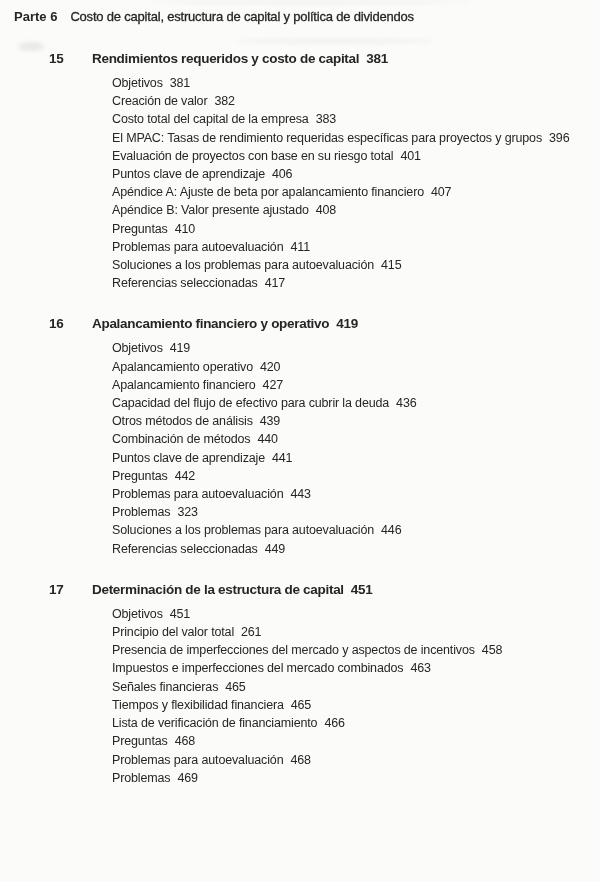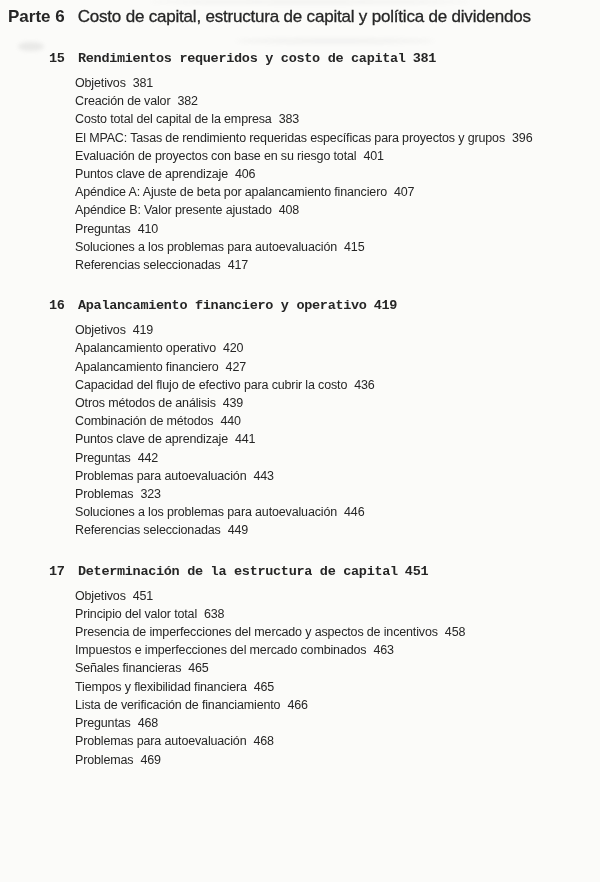--- a/index.html
+++ b/index.html
@@ -31,59 +31,59 @@
     filter: blur(2px);
     border-radius: 50%;
     pointer-events: none;
   }
   #smudge-top    { left: 150px; top: 0px;  width: 320px; height: 4px; opacity: 0.08; }
   #smudge-ghost  { left: 235px; top: 38px; width: 200px; height: 6px; opacity: 0.07; }
   #smudge-jm     { left: 18px;  top: 42px; width: 26px;  height: 9px; opacity: 0.16; }
 
   .part-header {
     padding-top: 7px;
-    padding-left: 8px;
-    font-size: 17px;
+    padding-left: 14px;
+    font-size: 13px;
     line-height: 20px;
     letter-spacing: -0.2px;
     white-space: nowrap;
   }
   .part-label {
     font-weight: bold;
     margin-right: 13px;
     letter-spacing: 0;
   }
   .part-title {
     -webkit-text-stroke: 0.3px currentColor;
   }
 
   .chapter { margin-top: 23px; }
   .chapter-header {
     display: flex;
     line-height: 18px;
     margin-bottom: 6px;
     white-space: nowrap;
-    font-family: Liberation Mono, monospace;
   }
   .ch-num {
     display: inline-block;
     margin-left: 49px;
     width: 29px;
     font-weight: bold;
     font-size: 13.5px;
     letter-spacing: -0.3px;
   }
   .ch-title {
     font-weight: bold;
     font-size: 13.5px;
     letter-spacing: -0.3px;
+    margin-left: 14px;
   }
   .entries {
     list-style: none;
-    padding-left: 75px;
+    padding-left: 112px;
     font-size: 12.5px;
     line-height: 18.2px;
     letter-spacing: -0.15px;
   }
   .entry { white-space: nowrap; }
   .pg { margin-left: 7px; }
 </style>
 </head>
 <body>
 
@@ -114,20 +114,21 @@
   <li class="entry"><span>Evaluación de proyectos con base en su riesgo total</span><span class="pg">401</span></li>
 
   <li class="entry"><span>Puntos clave de aprendizaje</span><span class="pg">406</span></li>
 
   <li class="entry"><span>Apéndice A: Ajuste de beta por apalancamiento financiero</span><span class="pg">407</span></li>
 
   <li class="entry"><span>Apéndice B: Valor presente ajustado</span><span class="pg">408</span></li>
 
   <li class="entry"><span>Preguntas</span><span class="pg">410</span></li>
 
+  <li class="entry"><span>Problemas para autoevaluación</span><span class="pg">411</span></li>
 
 
   <li class="entry"><span>Soluciones a los problemas para autoevaluación</span><span class="pg">415</span></li>
 
   <li class="entry"><span>Referencias seleccionadas</span><span class="pg">417</span></li>
 </ul>
   </section>
 
   <section class="chapter">
     <div class="chapter-header">
@@ -135,21 +136,21 @@
           <span class="ch-title"><span>Apalancamiento financiero y operativo</span><span class="pg">419</span></span>
     </div>
     <ul class="entries">
   <li class="entry"><span>Objetivos</span><span class="pg">419</span></li>
 
   <li class="entry"><span>Apalancamiento operativo</span><span class="pg">420</span></li>
 
   <li class="entry"><span>Apalancamiento financiero</span><span class="pg">427</span></li>
 
 
-  <li class="entry"><span>Capacidad del flujo de efectivo para cubrir la costo</span><span class="pg">436</span></li>
+  <li class="entry"><span>Capacidad del flujo de efectivo para cubrir la deuda</span><span class="pg">436</span></li>
 
   <li class="entry"><span>Otros métodos de análisis</span><span class="pg">439</span></li>
 
   <li class="entry"><span>Combinación de métodos</span><span class="pg">440</span></li>
 
   <li class="entry"><span>Puntos clave de aprendizaje</span><span class="pg">441</span></li>
 
   <li class="entry"><span>Preguntas</span><span class="pg">442</span></li>
 
   <li class="entry"><span>Problemas para autoevaluación</span><span class="pg">443</span></li>
@@ -164,21 +165,21 @@
 
   <section class="chapter">
     <div class="chapter-header">
       <span class="ch-num">17</span>
           <span class="ch-title"><span>Determinación de la estructura de capital</span><span class="pg">451</span></span>
     </div>
     <ul class="entries">
   <li class="entry"><span>Objetivos</span><span class="pg">451</span></li>
 
 
-  <li class="entry"><span>Principio del valor total</span><span class="pg">638</span></li>
+  <li class="entry"><span>Principio del valor total</span><span class="pg">261</span></li>
 
   <li class="entry"><span>Presencia de imperfecciones del mercado y aspectos de incentivos</span><span class="pg">458</span></li>
 
 
   <li class="entry"><span>Impuestos e imperfecciones del mercado combinados</span><span class="pg">463</span></li>
 
   <li class="entry"><span>Señales financieras</span><span class="pg">465</span></li>
 
   <li class="entry"><span>Tiempos y flexibilidad financiera</span><span class="pg">465</span></li>
 

